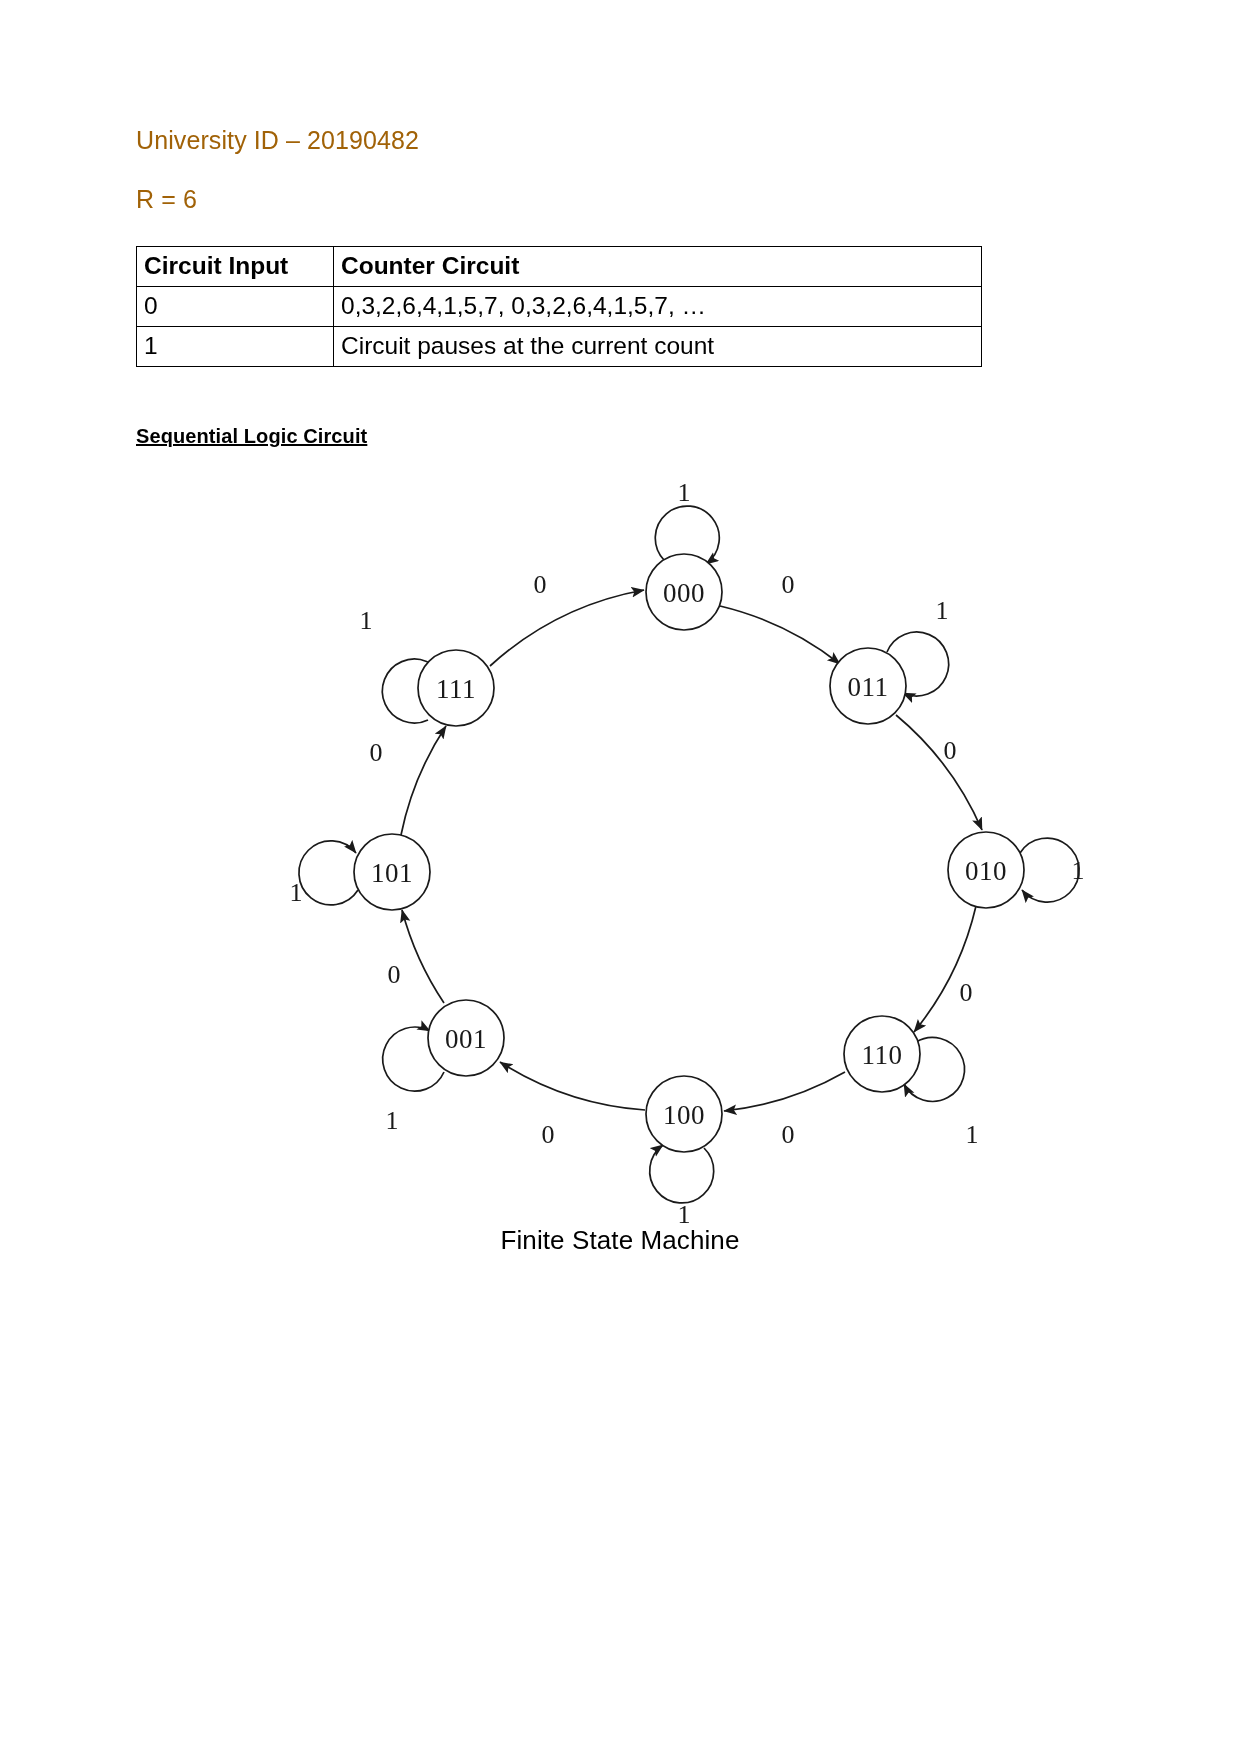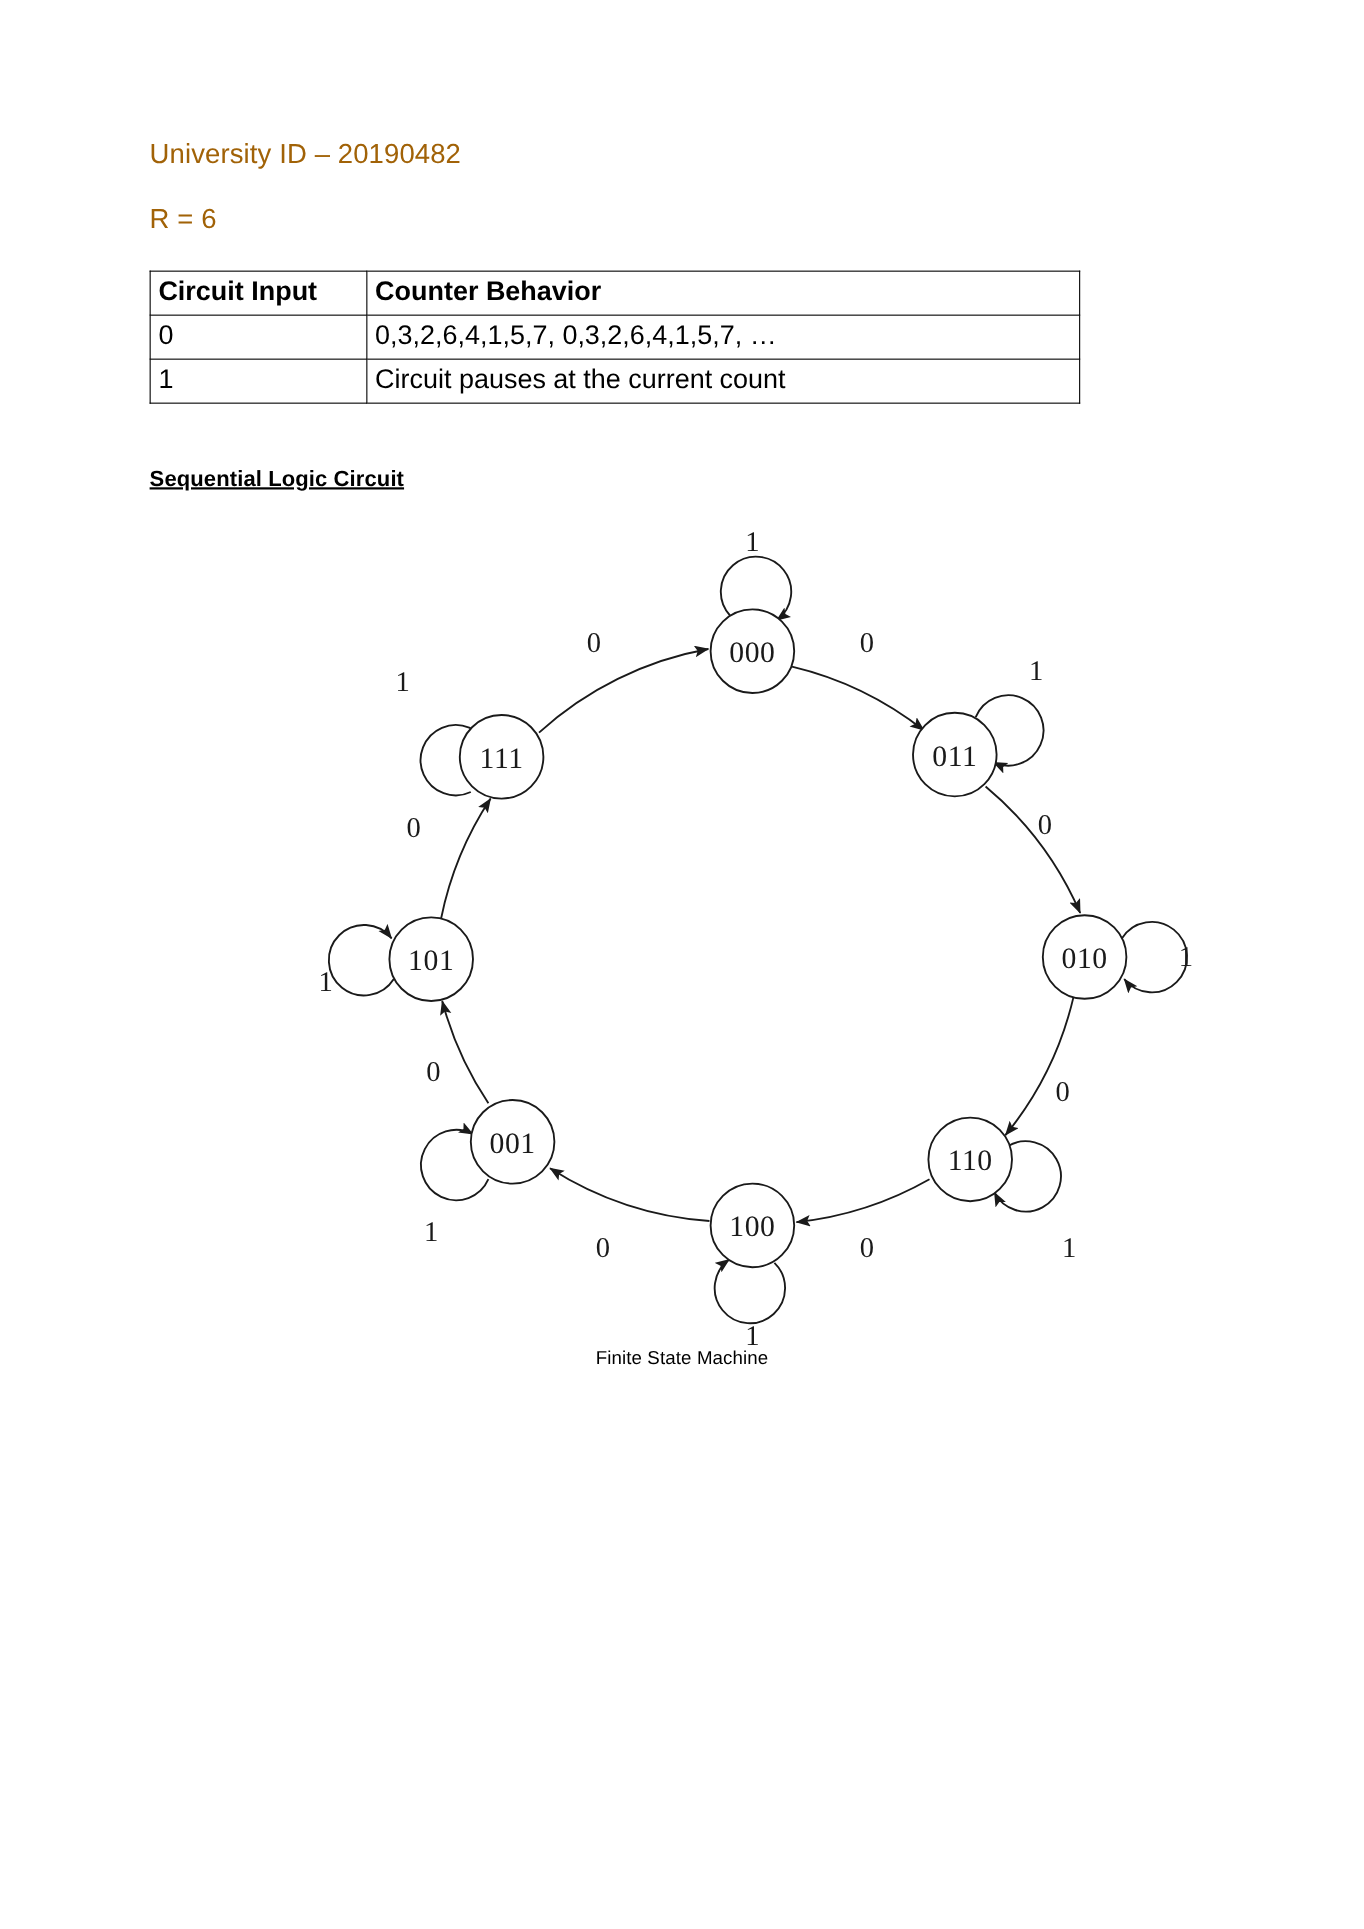--- a/index.html
+++ b/index.html
@@ -71,21 +71,21 @@
   }
   .fsm-svg {
     display: block;
   }
   .fsm-caption {
     position: absolute;
     left: 0;
     top: 1225px;
     width: 1240px;
     text-align: center;
-    font-size: 17px;
+    font-size: 26px;
     color: #000000;
     letter-spacing: 0.1px;
   }
   svg text.state-label {
     font-family: "Liberation Serif", serif;
     font-size: 27px;
     fill: #1a1a1a;
     text-anchor: middle;
     dominant-baseline: central;
     letter-spacing: 0.5px;
@@ -116,21 +116,21 @@
   <div class="doc-body">
 
     <p class="para">University ID – 20190482</p>
 
     <p class="para">R = 6</p>
 
     <table class="behavior-table">
       <thead>
         <tr>
           <th class="col-input">Circuit Input</th>
-          <th>Counter Behavior</th>
+          <th>Counter Circuit</th>
         </tr>
       </thead>
       <tbody>
         <tr>
           <td>0</td>
           <td>0,3,2,6,4,1,5,7, 0,3,2,6,4,1,5,7, …</td>
         </tr>
         <tr>
           <td>1</td>
           <td>Circuit pauses at the current count</td>

